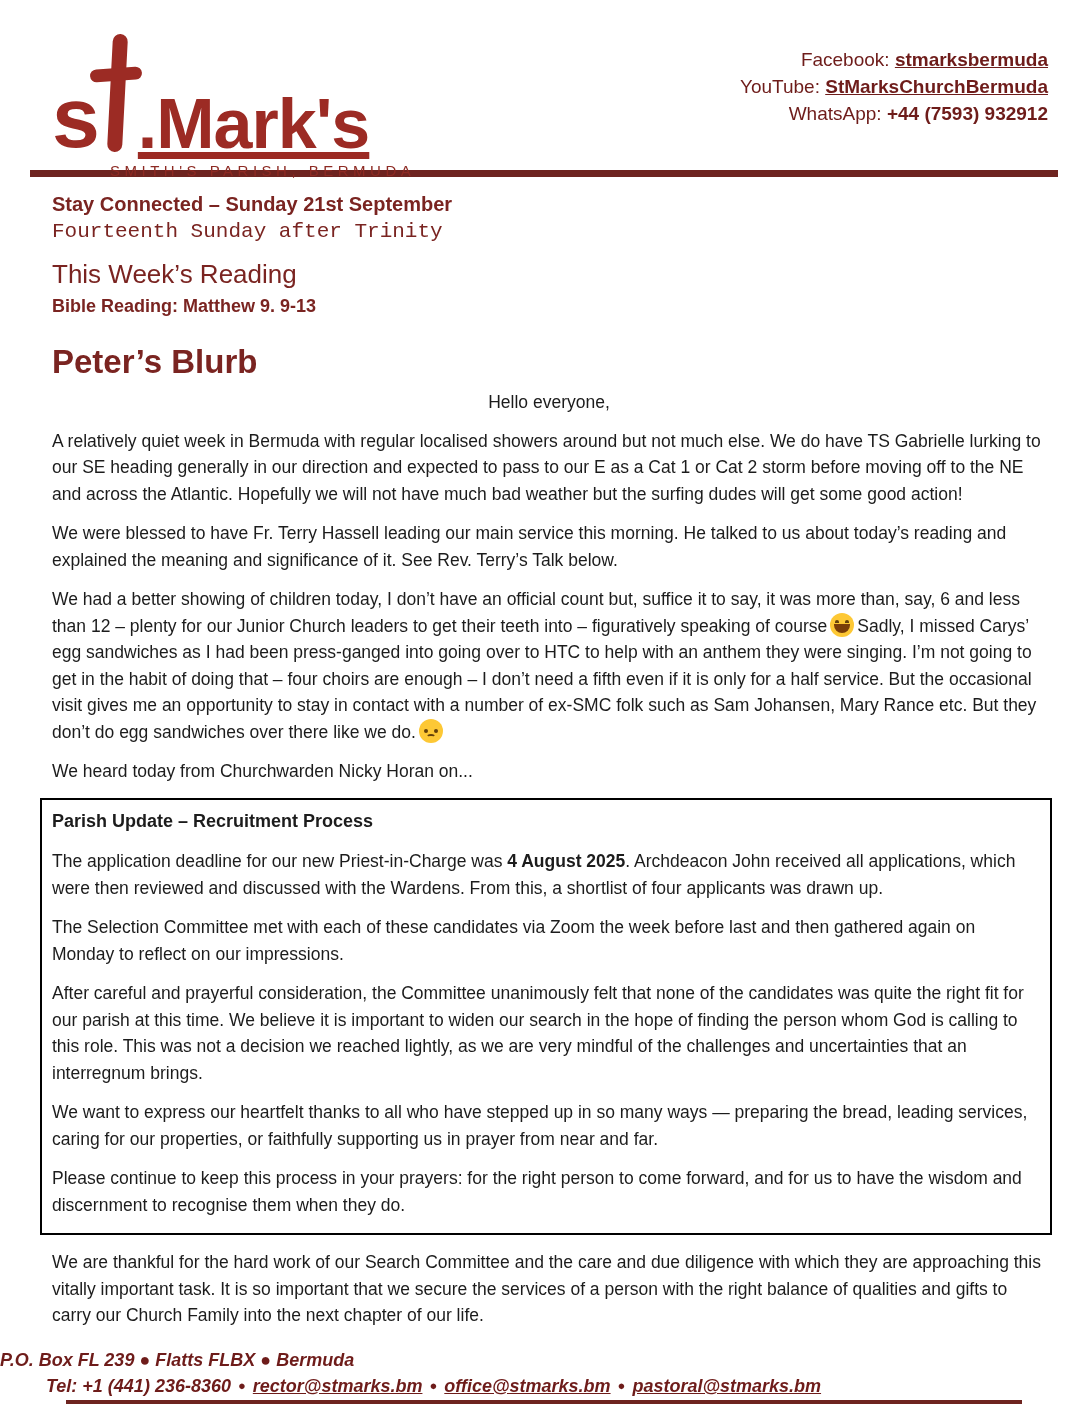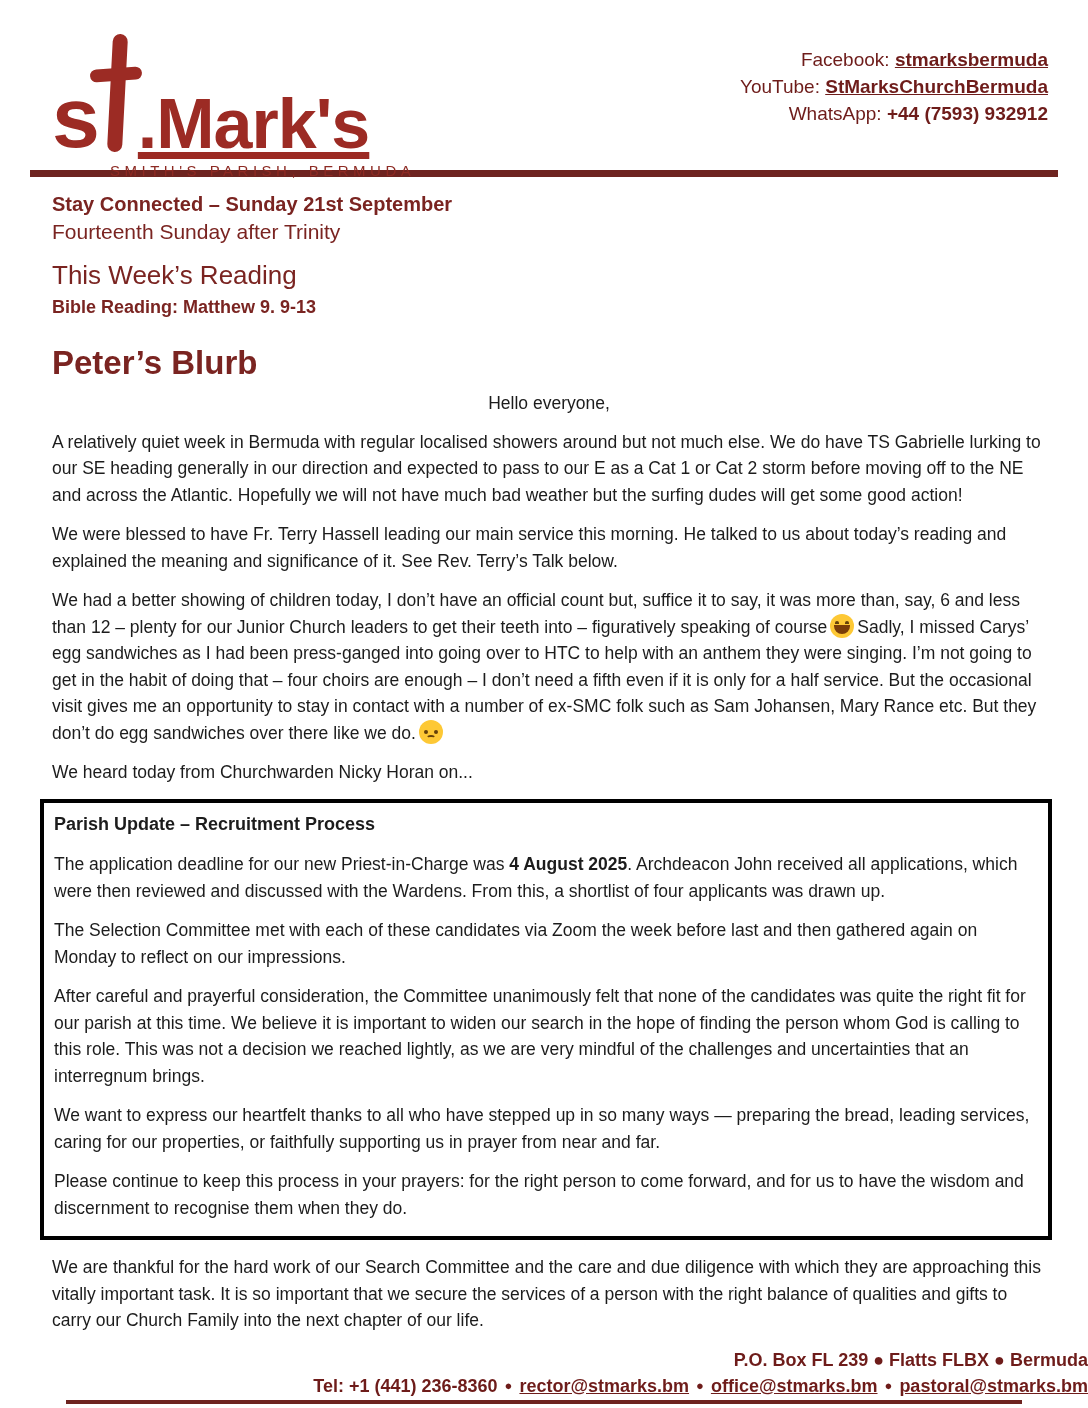--- a/index.html
+++ b/index.html
@@ -32,43 +32,43 @@
   .contact-label { font-weight: normal; }
   .contact-value { font-weight: bold; text-decoration: underline; }
   .contact-value.no-underline { text-decoration: none; }
 
   .rule { height: 7px; background: #6e2420; margin: 2px 30px 0 30px; }
 
   
   .content { padding: 10px 42px 0 52px; }
 
   .h-title { color: #7a2421; font-size: 20px; font-weight: bold; margin: 6px 0 4px; }
-  .h-subtitle { color: #7a2421; font-size: 21px; font-weight: normal; margin: 0 0 8px; }
+  .h-subtitle { color: #7a2421; font-size: 21px; font-weight: normal; margin: 0 0 8px; font-family: Liberation Mono, monospace; }
   .h-reading { color: #7a2421; font-size: 26px; font-weight: normal; margin: 16px 0 6px; }
   .h-bible { color: #7a2421; font-size: 18px; font-weight: bold; margin: 0 0 26px; }
   .h-blurb { color: #7a2421; font-size: 33px; font-weight: bold; margin: 14px 0 8px; }
 
   p { font-size: 17.5px; line-height: 26.5px; margin: 0 0 13px; }
   .greeting { margin-bottom: 12px; text-align: center; }
 
   
   .emoji { display: inline-block; width: 24px; height: 24px; background: #fdc835; border-radius: 50%; position: relative; vertical-align: -5px; margin: 0 3px; }
   .emoji .eye-l, .emoji .eye-r { position: absolute; width: 4px; height: 4px; background: #64400a; border-radius: 50%; top: 8px; }
   .emoji .eye-l { left: 5px; } .emoji .eye-r { right: 5px; }
   .emoji.laugh .eye-l, .emoji.laugh .eye-r { height: 3px; border-radius: 2px 2px 0 0; top: 7px; }
   .emoji.laugh .mouth { position: absolute; left: 4px; top: 11px; width: 16px; height: 9px; background: #7a3d08; border-radius: 0 0 16px 16px; }
   .emoji.sad .eye-l, .emoji.sad .eye-r { top: 10px; }
   .emoji.sad .mouth { position: absolute; left: 7px; top: 15px; width: 10px; height: 6px; border: 2px solid transparent; border-top-color: #64400a; border-radius: 50%; }
 
   
-  .update-box { border: 4px solid #000000; padding: 8px 12px 2px 10px; margin: 2px 0 14px -12px; width: calc(100% + 18px); }
+  .update-box { border: 2px solid #000000; padding: 8px 12px 2px 10px; margin: 2px 0 14px -12px; width: calc(100% + 18px); }
   .box-title { font-weight: bold; font-size: 18px; margin-bottom: 14px; }
 
   
-  footer { position: absolute; left: 0; right: 0; bottom: 4px; text-align: right; color: #6e1c1a; font-weight: bold; }
+  footer { position: absolute; left: 0; right: 0; bottom: 4px; text-align: left; color: #6e1c1a; font-weight: bold; font-style: italic; }
   .f-line1 { font-size: 18px; margin-bottom: 5px; }
   .f-line2 { font-size: 18px; margin-left: 46px; }
   .bullet { margin: 0 7px; font-size: 13px; vertical-align: 2px; }
   .email { color: #6e1c1a; text-decoration: underline; cursor: pointer; }
   .bottom-rule { height: 4px; background: #6e2420; margin: 3px 66px 0 66px; }
 </style>
 </head>
 <body>
 
 <div class="page">

